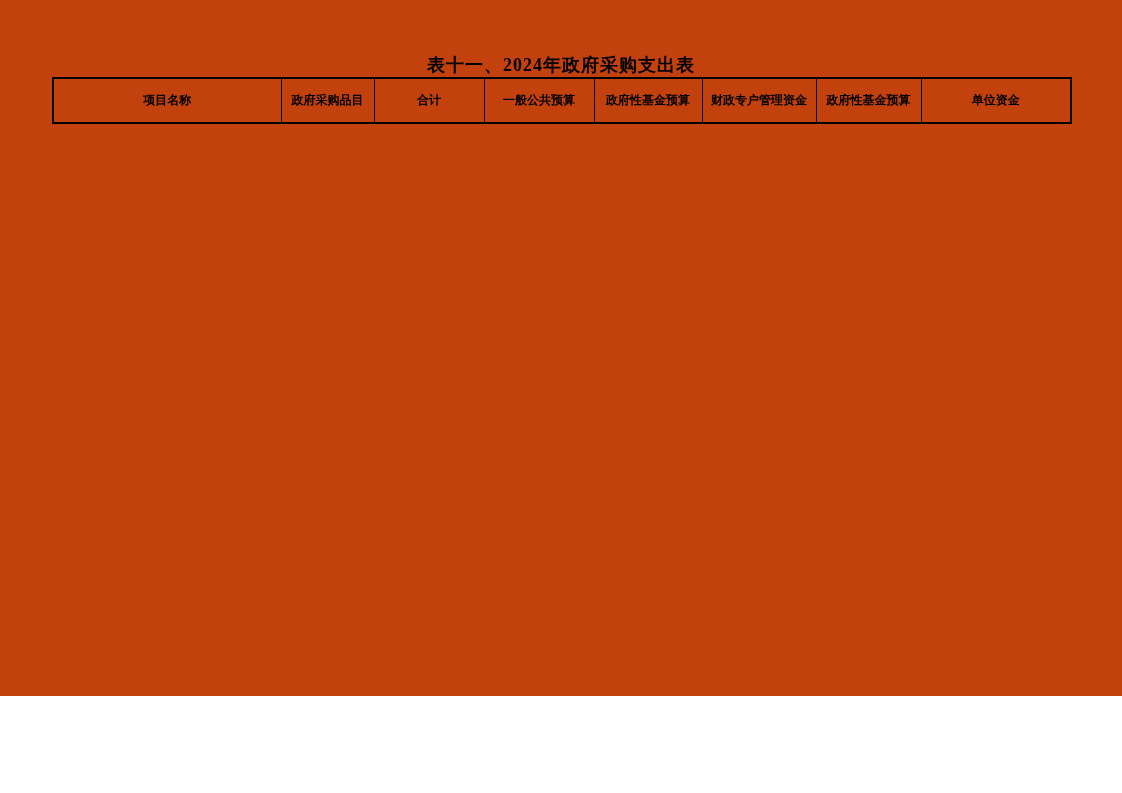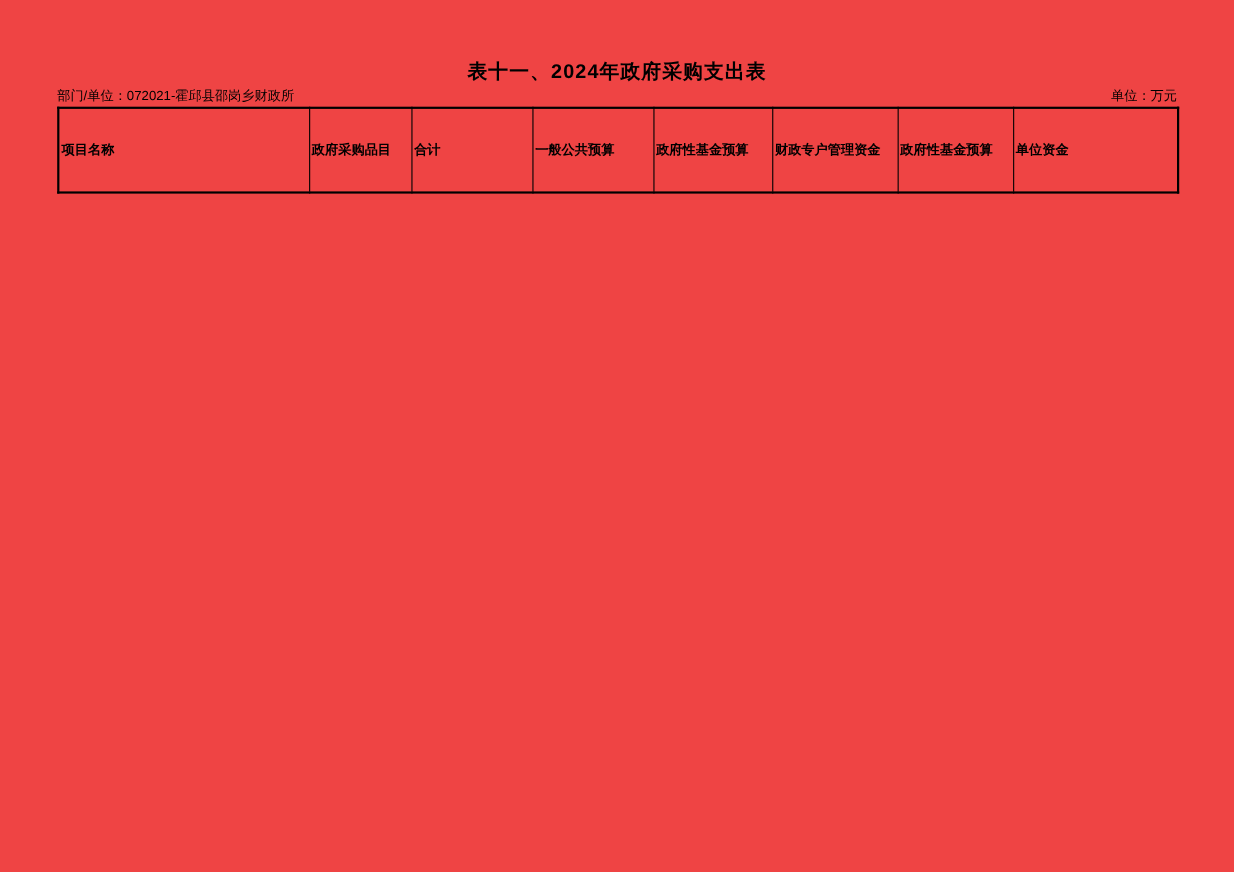--- a/index.html
+++ b/index.html
@@ -3,24 +3,24 @@
 <meta charset="utf-8">
 <style>
   html, body {
     margin: 0;
     padding: 0;
     background: #ffffff;
   }
   .page {
     position: relative;
     width: 1122px;
-    height: 793px;
-    background: #ef4444;
+    height: 696px;
+    background: #c2410c;
     overflow: hidden;
-    font-family: Liberation Sans, sans-serif;
+    font-family: Liberation Serif, serif;
     color: #000000;
   }
   .content {
     position: absolute;
     left: 52px;
     top: 0;
     width: 1018px;
   }
   .title {
     margin: 0;
@@ -42,40 +42,36 @@
   }
   table.data-table {
     width: 1018px;
     table-layout: fixed;
     border-collapse: collapse;
     border: 2px solid #000000;
   }
   table.data-table th {
     border: 1px solid #000000;
     height: 43px;
-    text-align: left;
+    text-align: center;
     vertical-align: middle;
     font-size: 12px;
     font-weight: bold;
-    padding: 16px 2px;
+    padding: 0 2px;
     overflow: hidden;
   }
 </style>
 </head>
 <body>
 
 <div class="page">
   <div class="content">
 
     <h1 class="title">表十一、2024年政府采购支出表</h1>
 
-    <div class="meta-row">
-      <span class="meta-left">部门/单位：072021-霍邱县邵岗乡财政所</span>
-      <span class="meta-right">单位：万元</span>
-    </div>
 
     <table class="data-table">
       <colgroup>
         <col style="width:228px">
         <col style="width:93px">
         <col style="width:110px">
         <col style="width:110px">
         <col style="width:108px">
         <col style="width:114px">
         <col style="width:105px">

